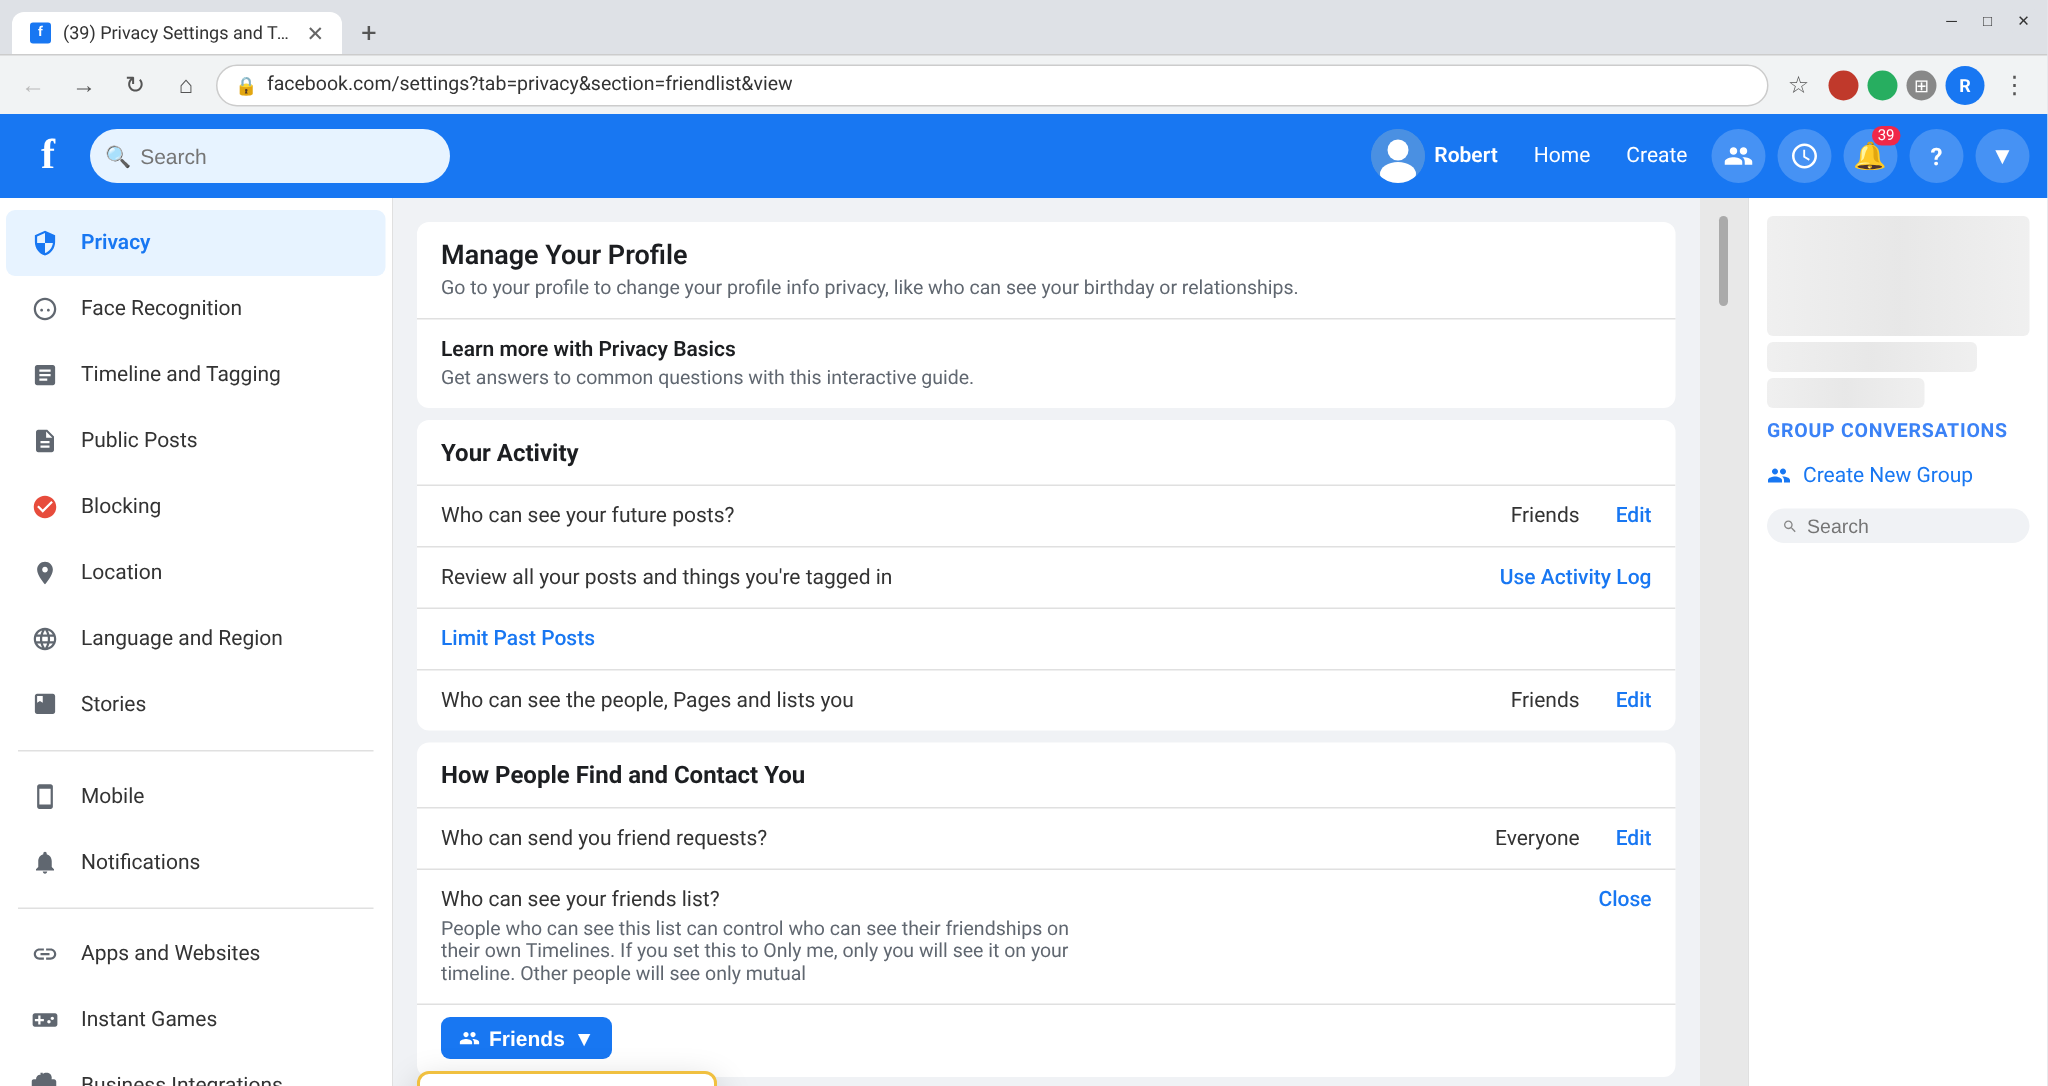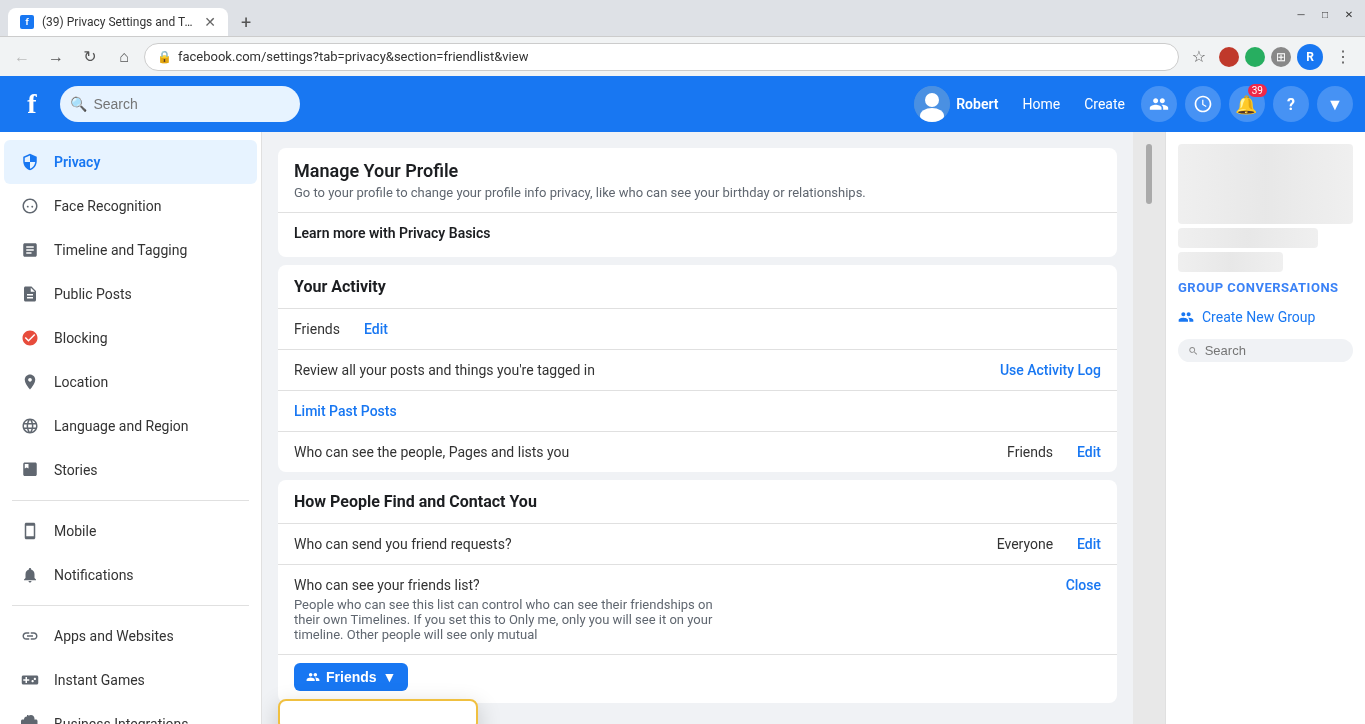--- a/index.html
+++ b/index.html
@@ -283,27 +283,29 @@
 
     <div class="content-area">
 
       <div class="content-card">
         <div style="padding: 12px 16px; border-bottom: 1px solid #e0e0e0;">
           <div style="font-size:18px; font-weight:600; color:#1c1e21; margin-bottom:4px;">Manage Your Profile</div>
           <div style="font-size:13px; color:#606770;">Go to your profile to change your profile info privacy, like who can see your birthday or relationships.</div>
         </div>
         <div style="padding: 12px 16px;">
           <div style="font-size:14px; font-weight:600; color:#1c1e21; margin-bottom:4px;">Learn more with Privacy Basics</div>
+          <div style="font-size:13px; color:#606770;">Get answers to common questions with this interactive guide.</div>
         </div>
       </div>
 
       <div class="section-group">
         <div class="section-title">Your Activity</div>
 
         <div class="setting-row">
+          <div class="setting-desc">Who can see your future posts?</div>
           <span class="setting-value">Friends</span>
           <span class="edit-link">Edit</span>
         </div>
 
         <div class="setting-row">
           <div class="setting-desc">Review all your posts and things you're tagged in</div>
           <span class="edit-link">Use Activity Log</span>
         </div>
 
         <div class="setting-row">

